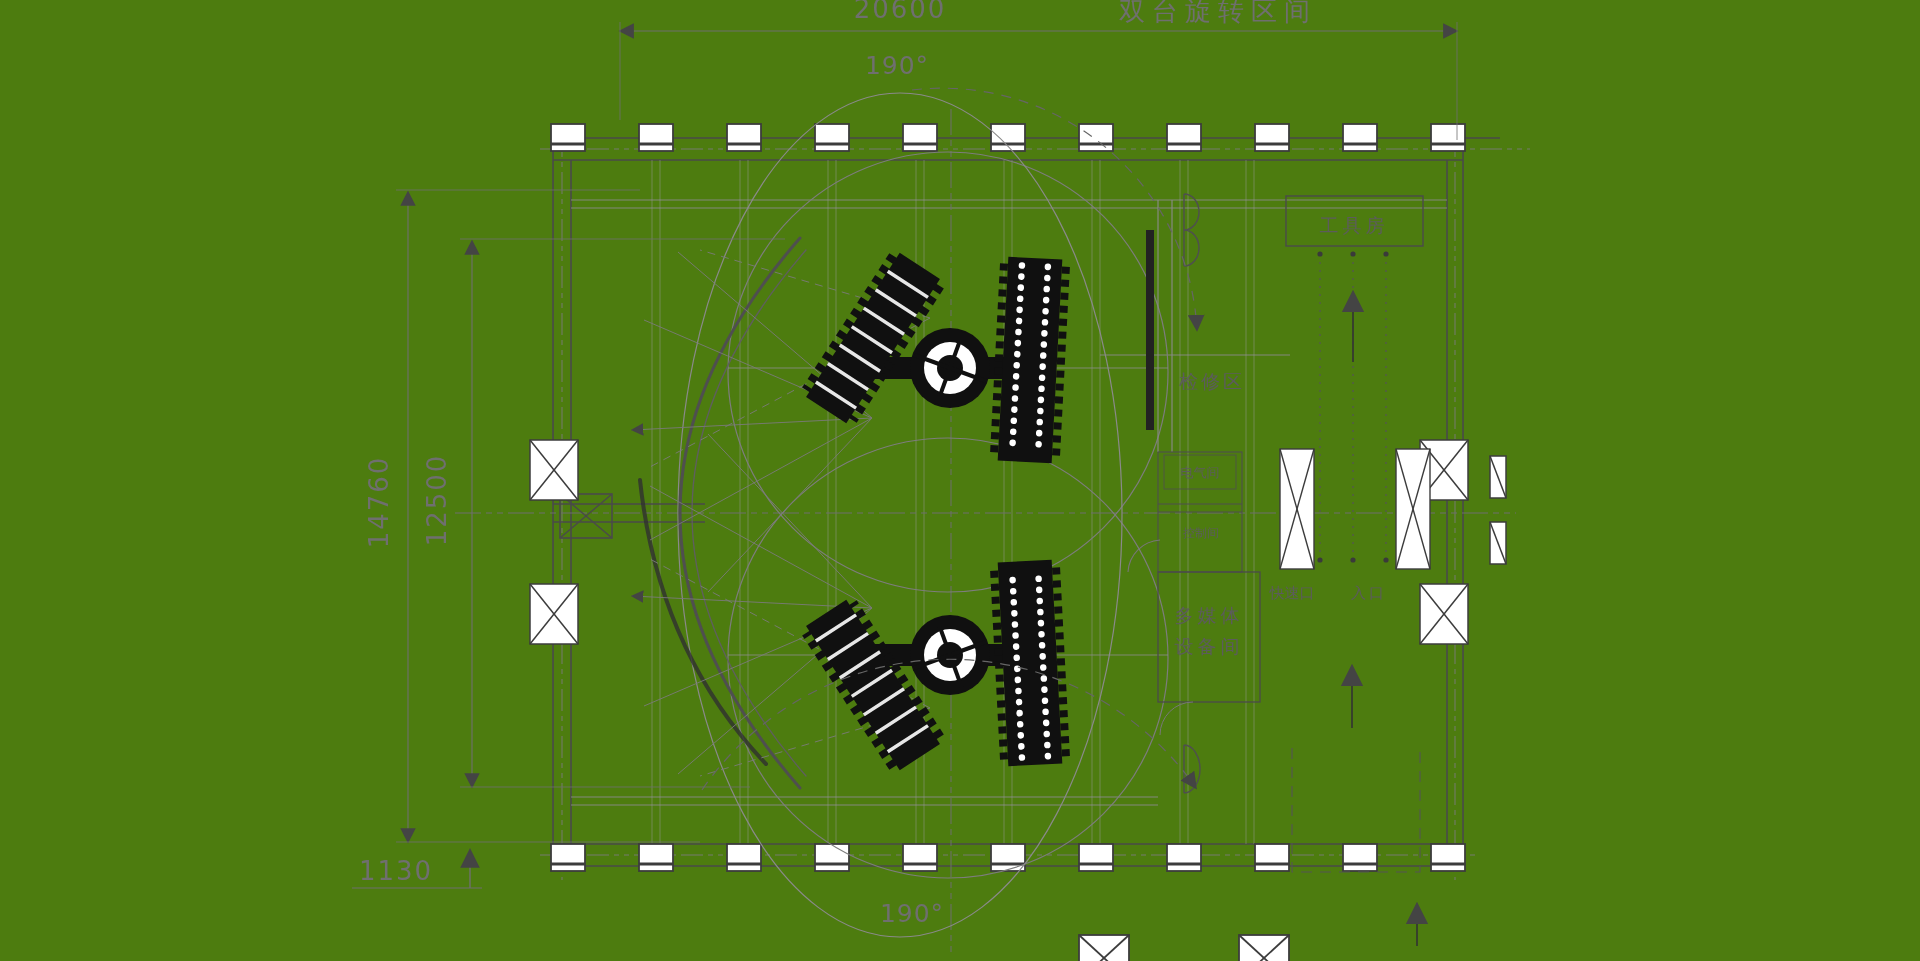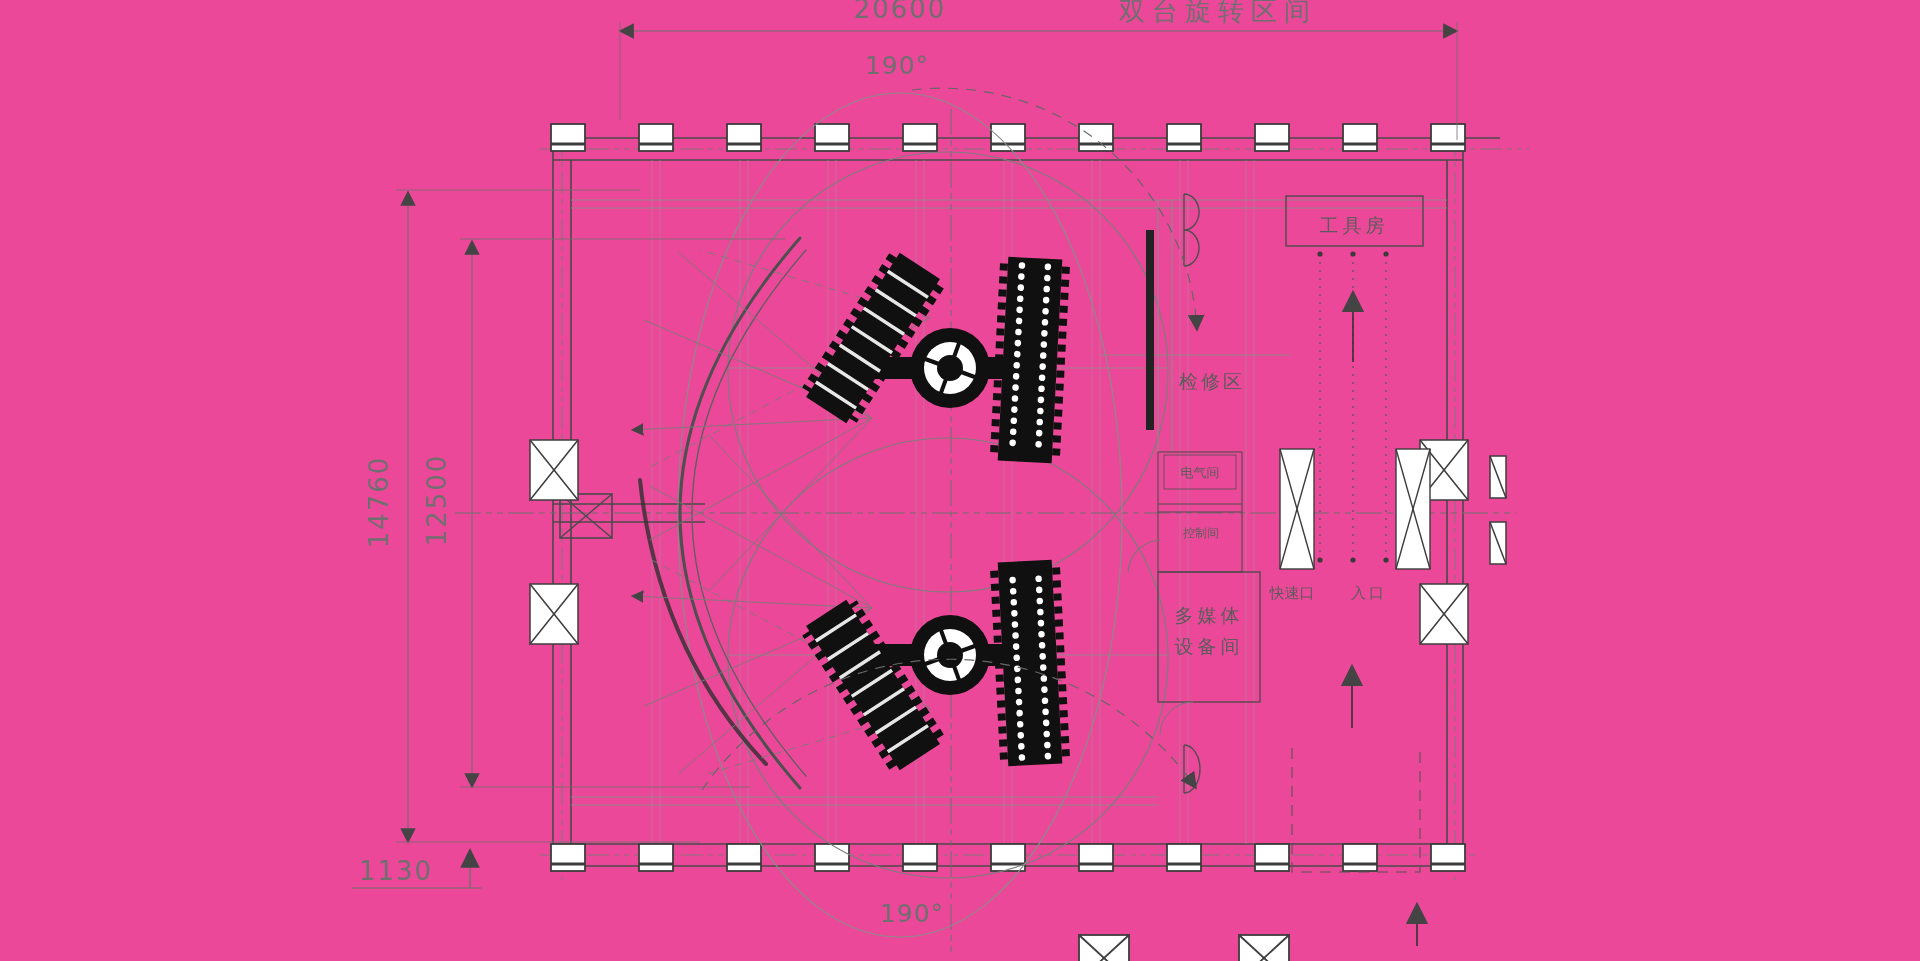--- a/index.html
+++ b/index.html
@@ -1,16 +1,16 @@
 <!DOCTYPE html>
 <html><head>
 <meta charset="utf-8">
 <style>
   html,body{margin:0;padding:0;background:#ffffff;width:1920px;height:961px;overflow:hidden;}
-  .stage{position:relative;width:1920px;height:961px;background:#ec4899;}
+  .stage{position:relative;width:1920px;height:961px;background:#4d7c0f;}
   svg{position:absolute;left:0;top:0;}
   text{font-family:"DejaVu Sans","Liberation Sans",sans-serif;fill:#6f6f6f;}
   .dim{font-size:26px;letter-spacing:2px;}
   .ang{font-size:25px;letter-spacing:1px;}
   .room{fill:#5c5c5c;}
 </style>
 </head>
 <body>
 
 <div class="stage">

